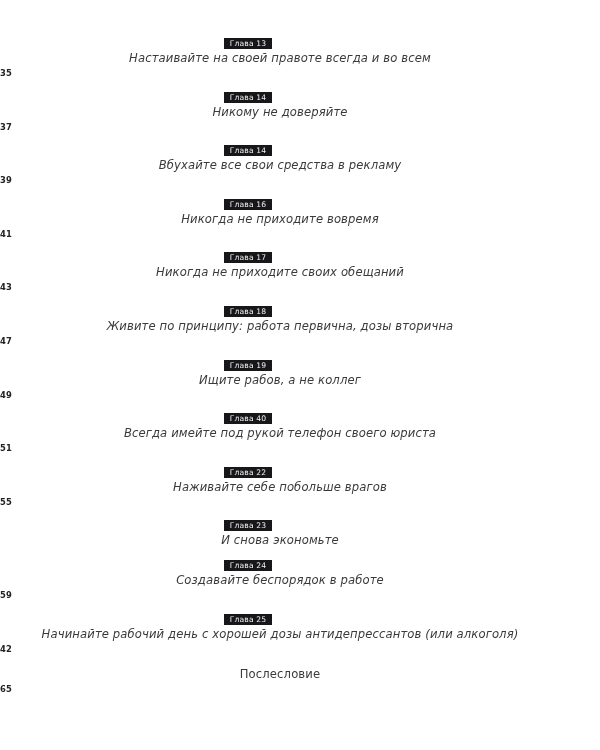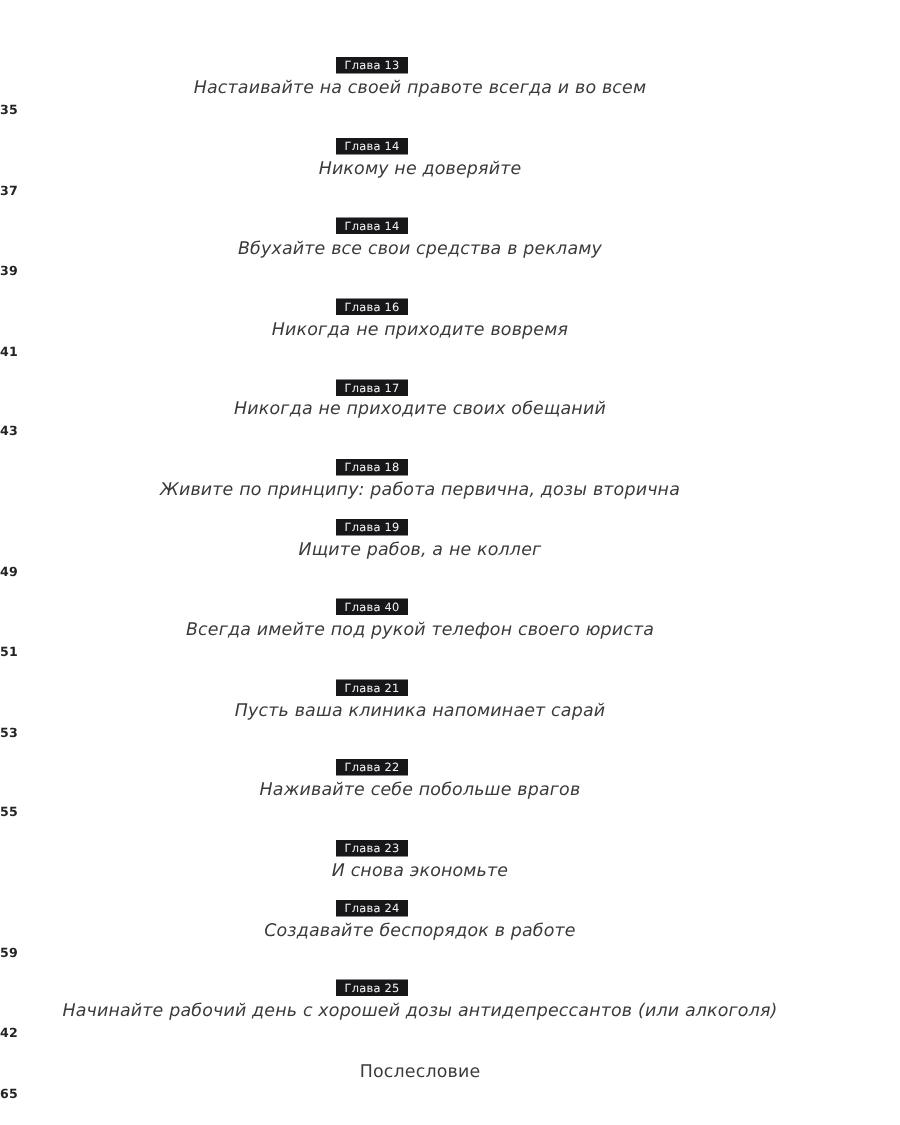--- a/index.html
+++ b/index.html
@@ -125,35 +125,31 @@
         <div class="page-number">41</div>
       </div>
       <div class="toc-entry">
         <div class="badge-row"><span class="chapter-badge">Глава 17</span></div>
         <div class="chapter-title">Никогда не приходите своих обещаний</div>
         <div class="page-number">43</div>
       </div>
       <div class="toc-entry">
         <div class="badge-row"><span class="chapter-badge">Глава 18</span></div>
         <div class="chapter-title">Живите по принципу: работа первична, дозы вторична</div>
+        <div class="page-number">47</div>
       </div>
       <div class="toc-entry">
         <div class="badge-row"><span class="chapter-badge">Глава 19</span></div>
         <div class="chapter-title">Ищите рабов, а не коллег</div>
         <div class="page-number">49</div>
       </div>
       <div class="toc-entry">
         <div class="badge-row"><span class="chapter-badge">Глава 40</span></div>
         <div class="chapter-title">Всегда имейте под рукой телефон своего юриста</div>
         <div class="page-number">51</div>
-      </div>
-      <div class="toc-entry">
-        <div class="badge-row"><span class="chapter-badge">Глава 21</span></div>
-        <div class="chapter-title">Пусть ваша клиника напоминает сарай</div>
-        <div class="page-number">53</div>
       </div>
       <div class="toc-entry">
         <div class="badge-row"><span class="chapter-badge">Глава 22</span></div>
         <div class="chapter-title">Наживайте себе побольше врагов</div>
         <div class="page-number">55</div>
       </div>
       <div class="toc-entry">
         <div class="badge-row"><span class="chapter-badge">Глава 23</span></div>
         <div class="chapter-title">И снова экономьте</div>
       </div>

